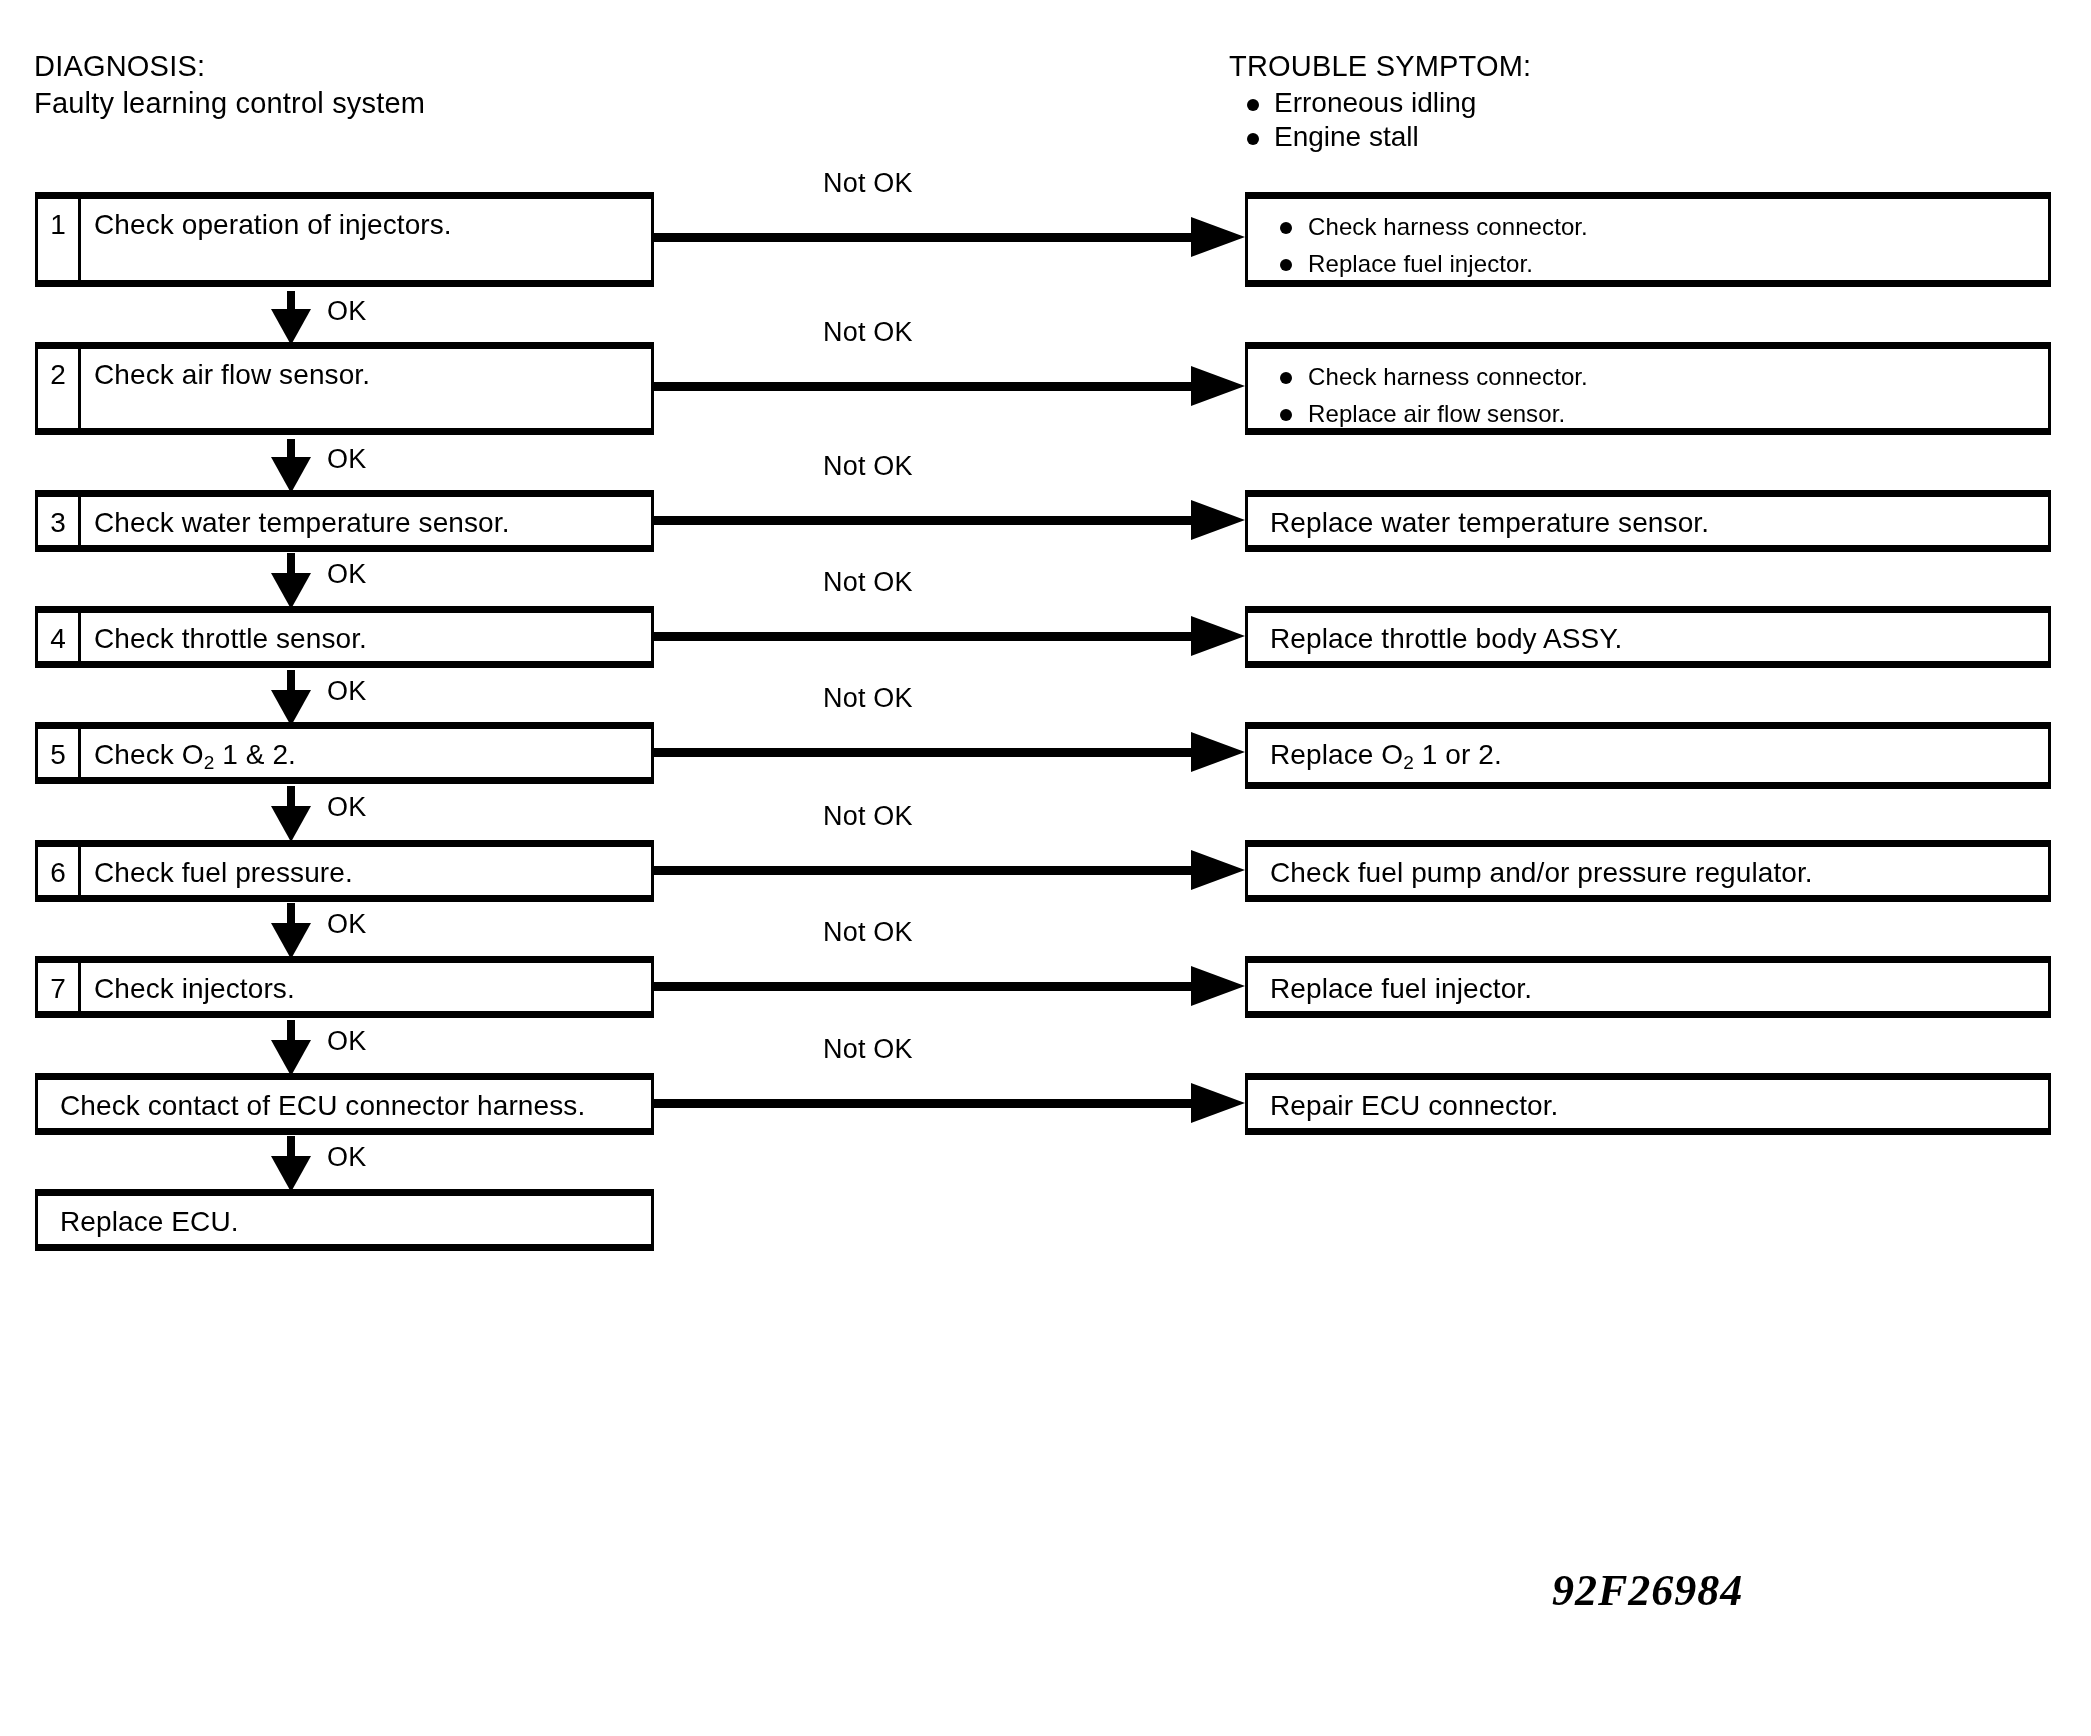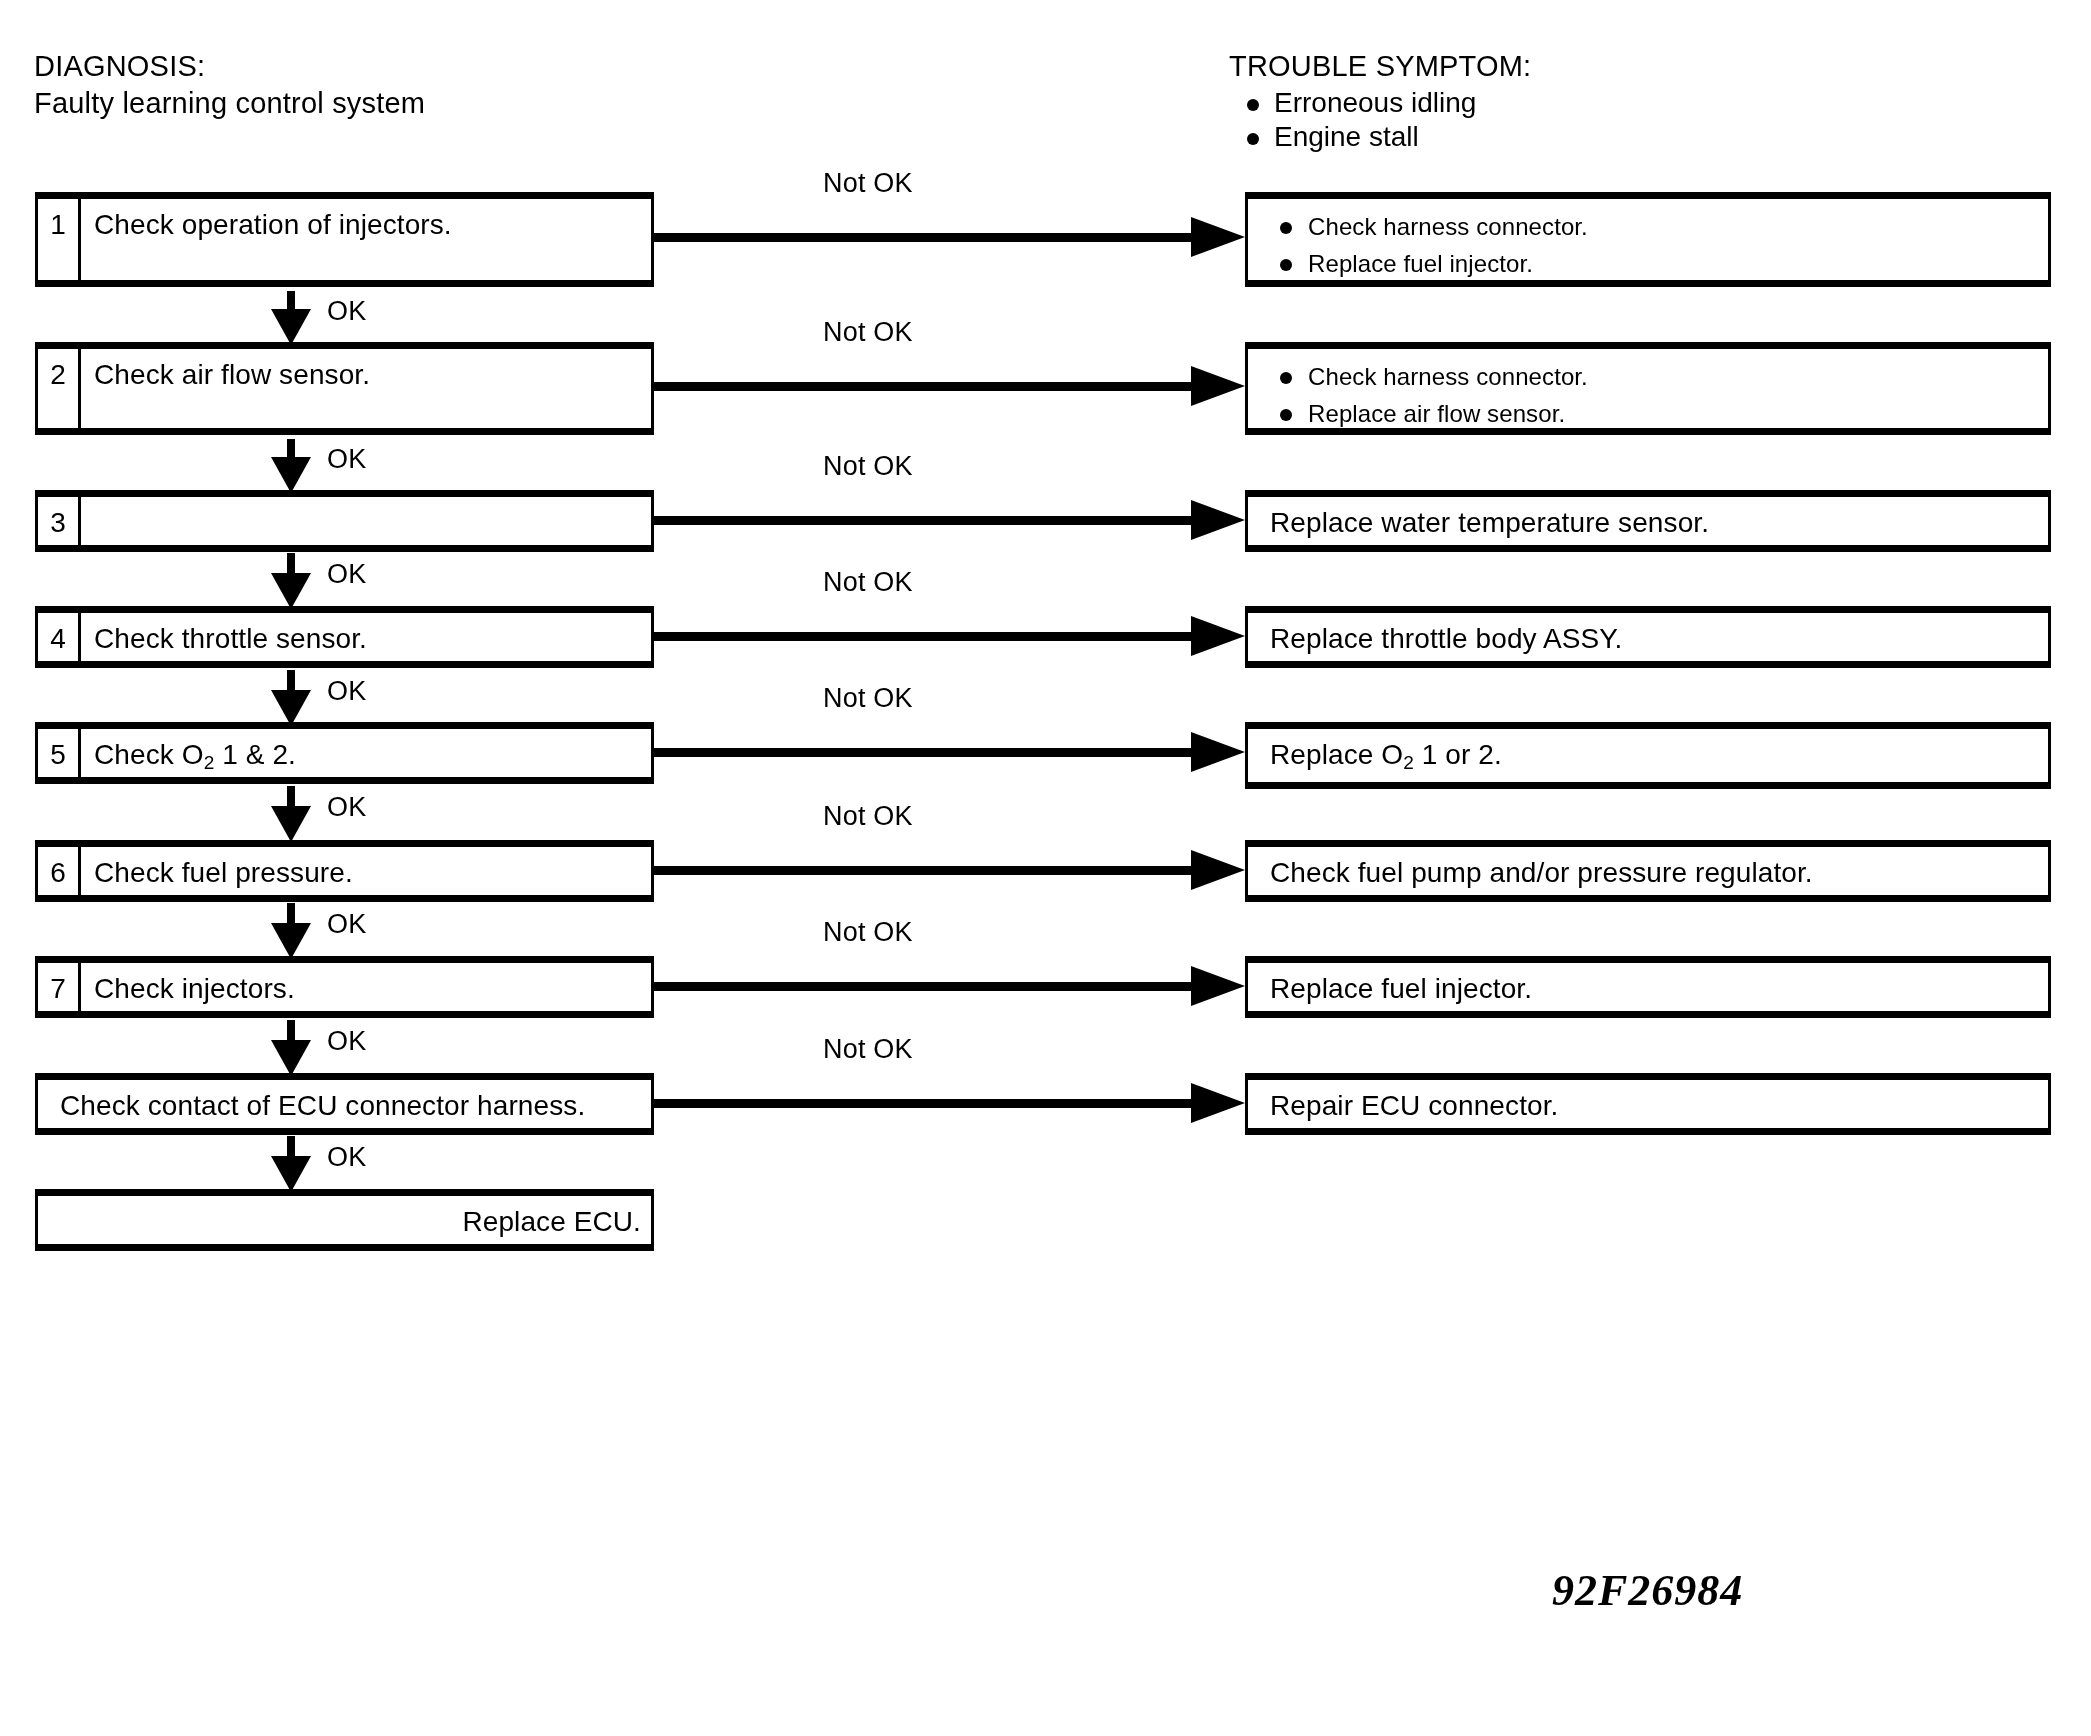--- a/index.html
+++ b/index.html
@@ -164,20 +164,21 @@
     <div class="varrow" style="top:439px;height:50px;">
       <div class="shaft" style="height:22px;"></div>
       <div class="head" style="top:18px;"></div>
       <div class="lbl" style="top:5px;">OK</div>
     </div>
 
     <div class="box box-left" style="top:490px;height:62px;">
       <div class="numcell">
         <span>3</span>
       </div>
+      <div class="txt">Check water temperature sensor.</div>
     </div>
     <div class="harrow" style="top:497px;">
       <div class="lbl">Not OK</div>
       <div class="shaft"></div>
       <div class="head"></div>
     </div>
     <div class="box box-right" style="top:490px;height:62px;">
       <div class="txt">Replace water temperature sensor.</div>
     </div>
     <div class="varrow" style="top:553px;height:54px;">
@@ -276,21 +277,21 @@
     </div>
     <div class="box box-right" style="top:1073px;height:62px;">
       <div class="txt">Repair ECU connector.</div>
     </div>
     <div class="varrow" style="top:1136px;height:54px;">
       <div class="shaft" style="height:24px;"></div>
       <div class="head" style="top:20px;"></div>
       <div class="lbl" style="top:6px;">OK</div>
     </div>
 
-    <div class="box box-left nonum" style="top:1189px;height:62px;text-align:right;">
+    <div class="box box-left nonum" style="top:1189px;height:62px;">
       <div class="txt">Replace ECU.</div>
     </div>
 
   </div>
 
   <div class="partno">92F26984</div>
 
 </div>
 
 

